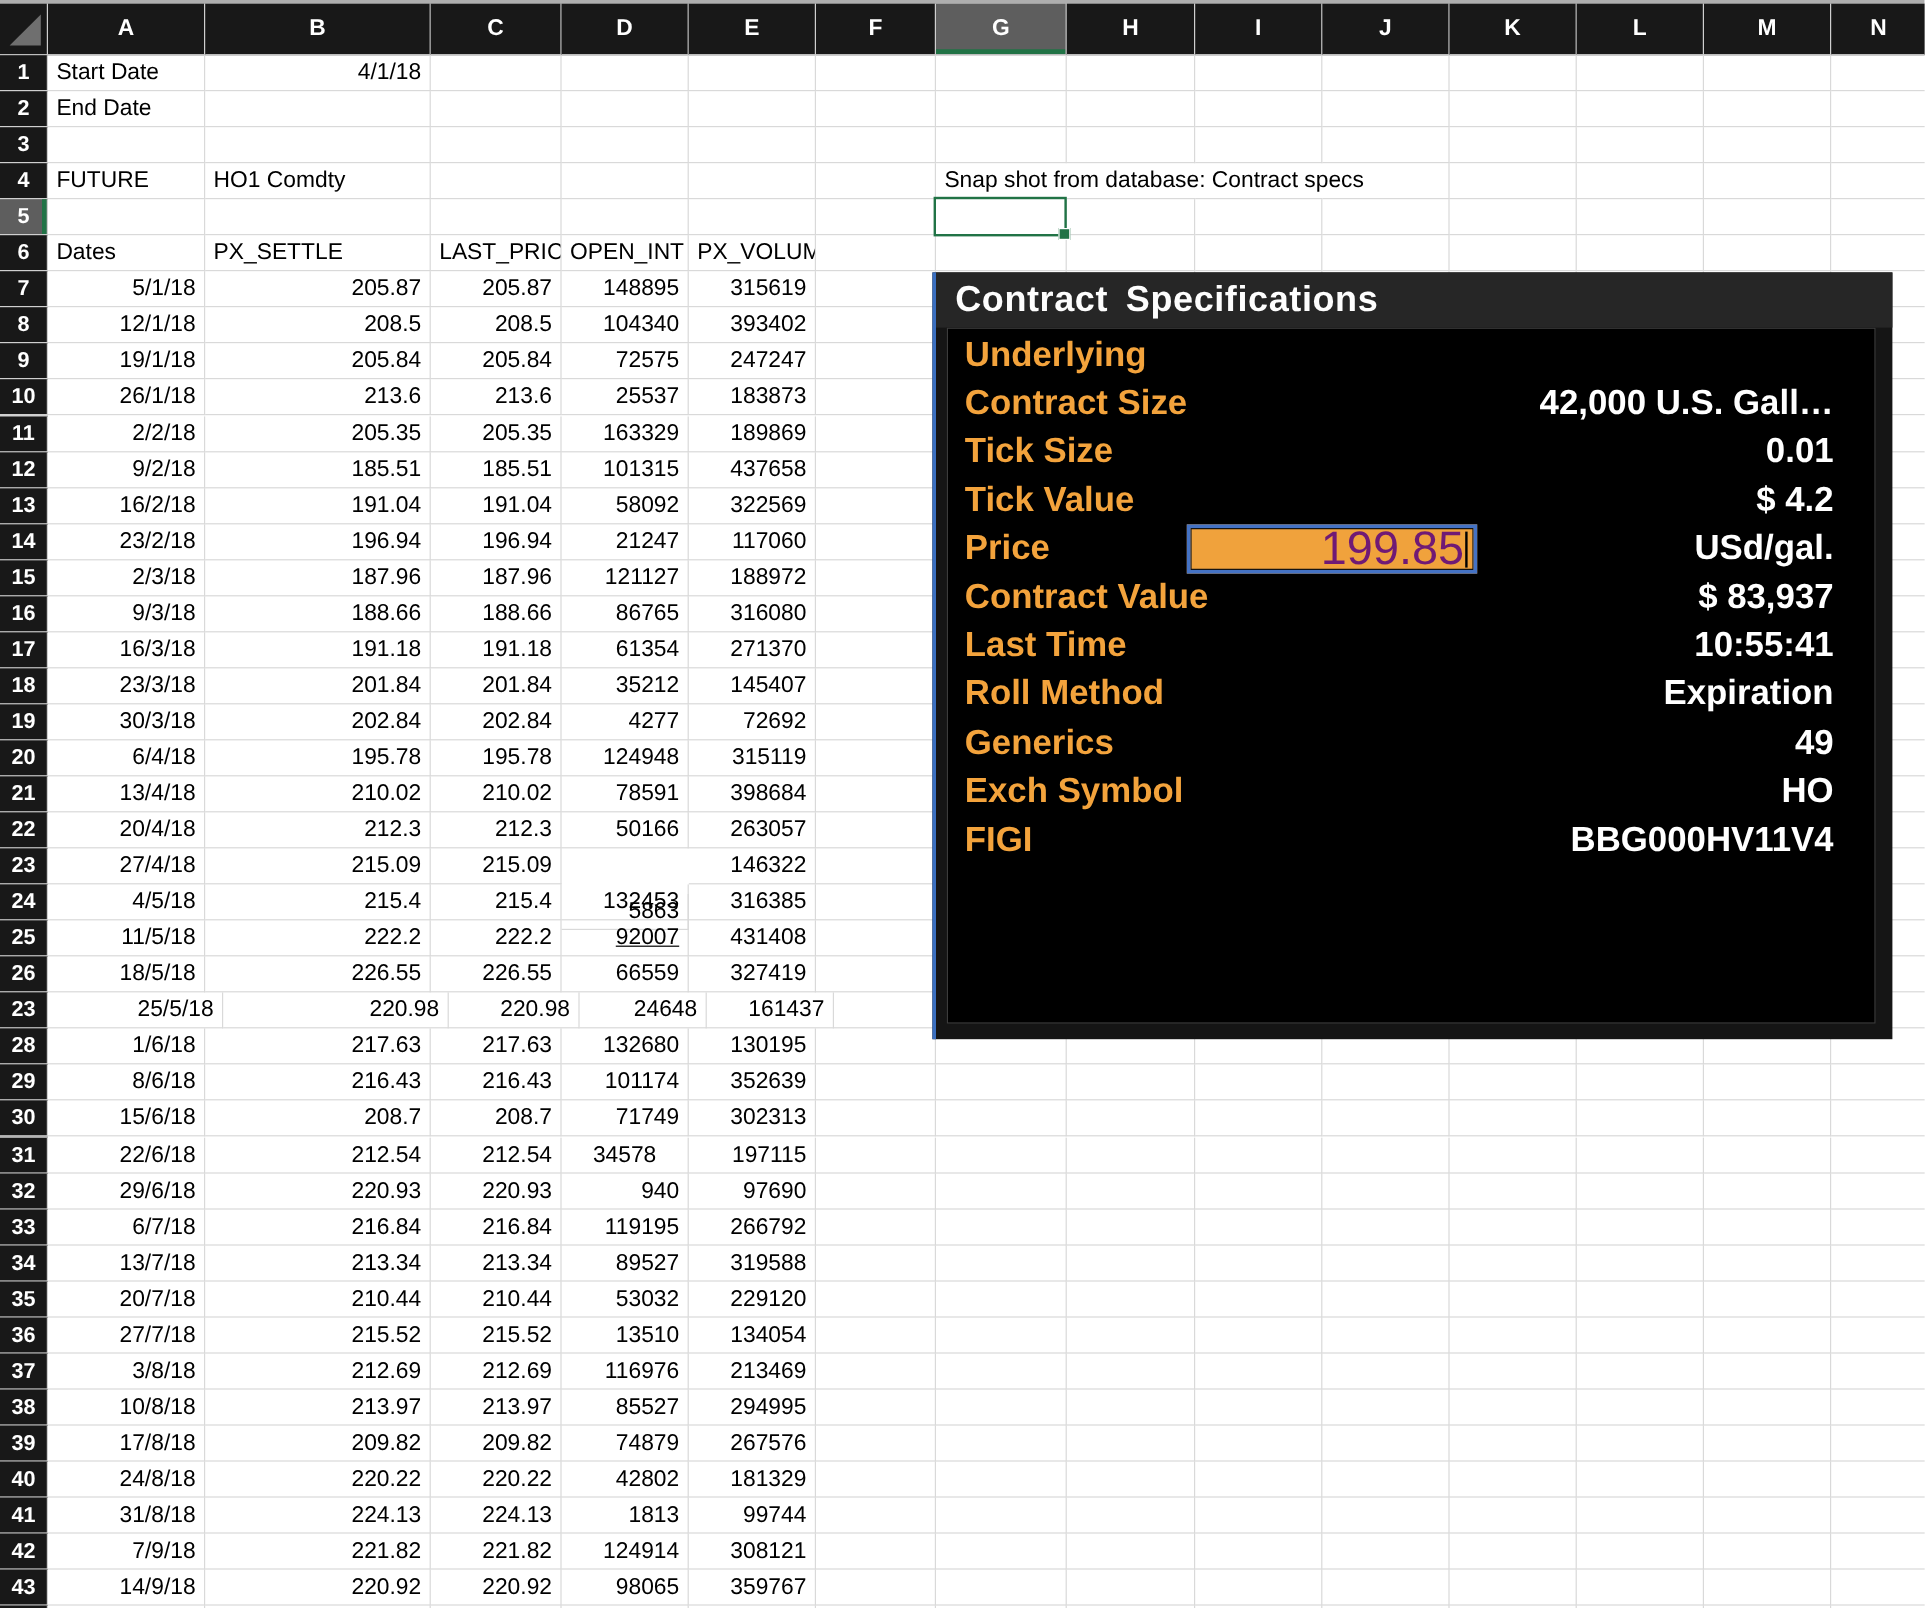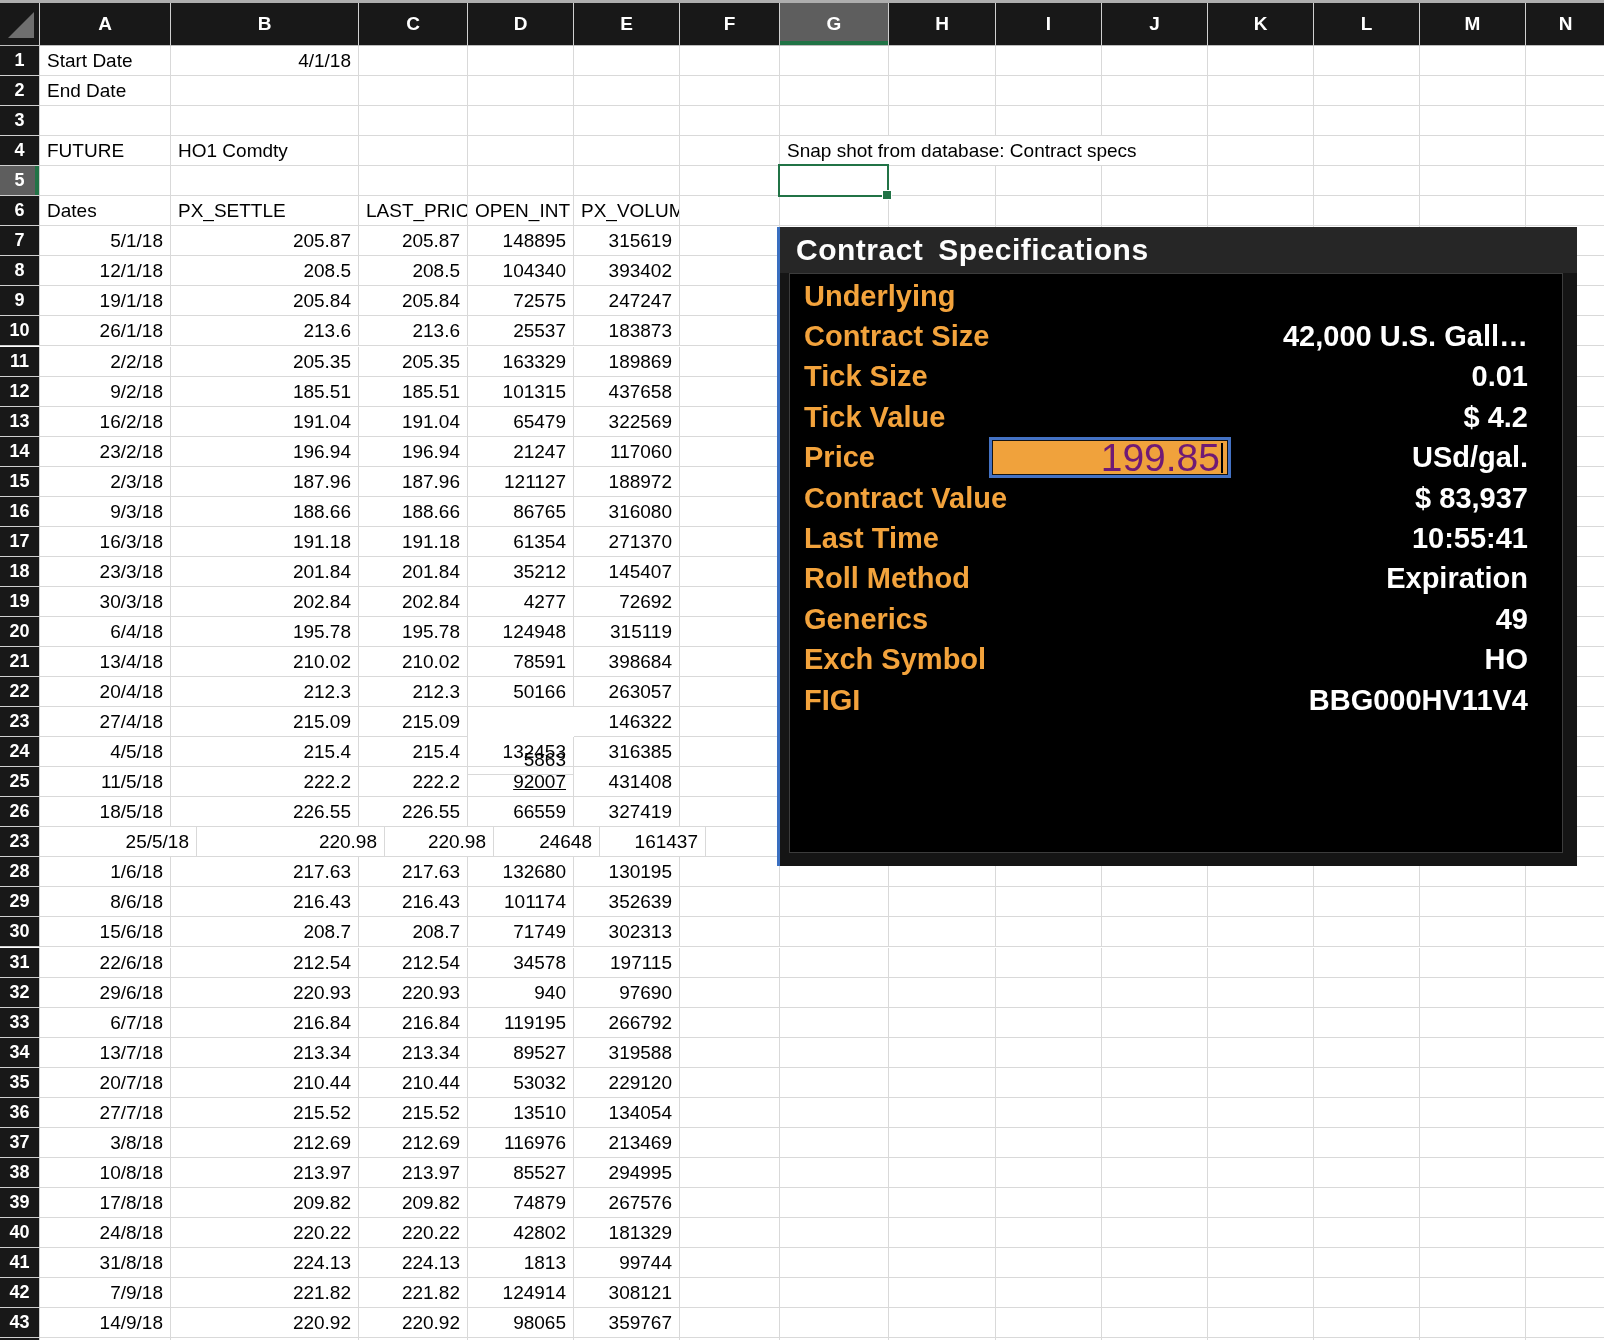--- a/index.html
+++ b/index.html
@@ -279,21 +279,21 @@
         <div class="cell" style="width: 106px;"></div>
         <div class="cell" style="width: 106px;"></div>
         <div class="cell" style="width: 106px;"></div>
         <div class="cell" style="width: 80px;"></div>
       </div>
       <div class="row" style="top: 406.6px;">
         <div class="rh">13</div>
         <div class="cell r" style="width: 131px;">16/2/18</div>
         <div class="cell r" style="width: 188px;">191.04</div>
         <div class="cell r" style="width: 109px;">191.04</div>
-        <div class="cell r" style="width: 106px;">65479</div>
+        <div class="cell r" style="width: 106px;">58092</div>
         <div class="cell r" style="width: 106px;">322569</div>
         <div class="cell" style="width: 100px;"></div>
         <div class="cell" style="width: 109px;"></div>
         <div class="cell" style="width: 107px;"></div>
         <div class="cell" style="width: 106px;"></div>
         <div class="cell" style="width: 106px;"></div>
         <div class="cell" style="width: 106px;"></div>
         <div class="cell" style="width: 106px;"></div>
         <div class="cell" style="width: 106px;"></div>
         <div class="cell" style="width: 80px;"></div>
@@ -514,21 +514,21 @@
         <div class="cell" style="width: 107px;"></div>
         <div class="cell" style="width: 106px;"></div>
         <div class="cell" style="width: 106px;"></div>
         <div class="cell" style="width: 106px;"></div>
         <div class="cell" style="width: 106px;"></div>
         <div class="cell" style="width: 106px;"></div>
         <div class="cell" style="width: 80px;"></div>
       </div>
       <div class="row" style="top: 827.3px;">
         <div class="rh">23</div>
-        <div class="cell r" style="width: 157px; padding-left: 40px;">25/5/18</div>
+        <div class="cell r" style="width: 146px; padding-left: 40px;">25/5/18</div>
         <div class="cell r" style="width: 188px;">220.98</div>
         <div class="cell r" style="width: 109px;">220.98</div>
         <div class="cell r" style="width: 106px;">24648</div>
         <div class="cell r" style="width: 106px;">161437</div>
         <div class="cell" style="width: 100px;"></div>
         <div class="cell" style="width: 109px;"></div>
         <div class="cell" style="width: 107px;"></div>
         <div class="cell" style="width: 106px;"></div>
         <div class="cell" style="width: 106px;"></div>
         <div class="cell" style="width: 106px;"></div>
@@ -585,21 +585,21 @@
         <div class="cell" style="width: 106px;"></div>
         <div class="cell" style="width: 106px;"></div>
         <div class="cell" style="width: 106px;"></div>
         <div class="cell" style="width: 80px;"></div>
       </div>
       <div class="row" style="top: 947.5px;">
         <div class="rh">31</div>
         <div class="cell r" style="width: 131px;">22/6/18</div>
         <div class="cell r" style="width: 188px;">212.54</div>
         <div class="cell r" style="width: 109px;">212.54</div>
-        <div class="cell r" style="width: 106px;">34578</div>
+        <div class="cell r" style="width: 106px; text-align: center;">34578</div>
         <div class="cell r" style="width: 106px;">197115</div>
         <div class="cell" style="width: 100px;"></div>
         <div class="cell" style="width: 109px;"></div>
         <div class="cell" style="width: 107px;"></div>
         <div class="cell" style="width: 106px;"></div>
         <div class="cell" style="width: 106px;"></div>
         <div class="cell" style="width: 106px;"></div>
         <div class="cell" style="width: 106px;"></div>
         <div class="cell" style="width: 106px;"></div>
         <div class="cell" style="width: 80px;"></div>

